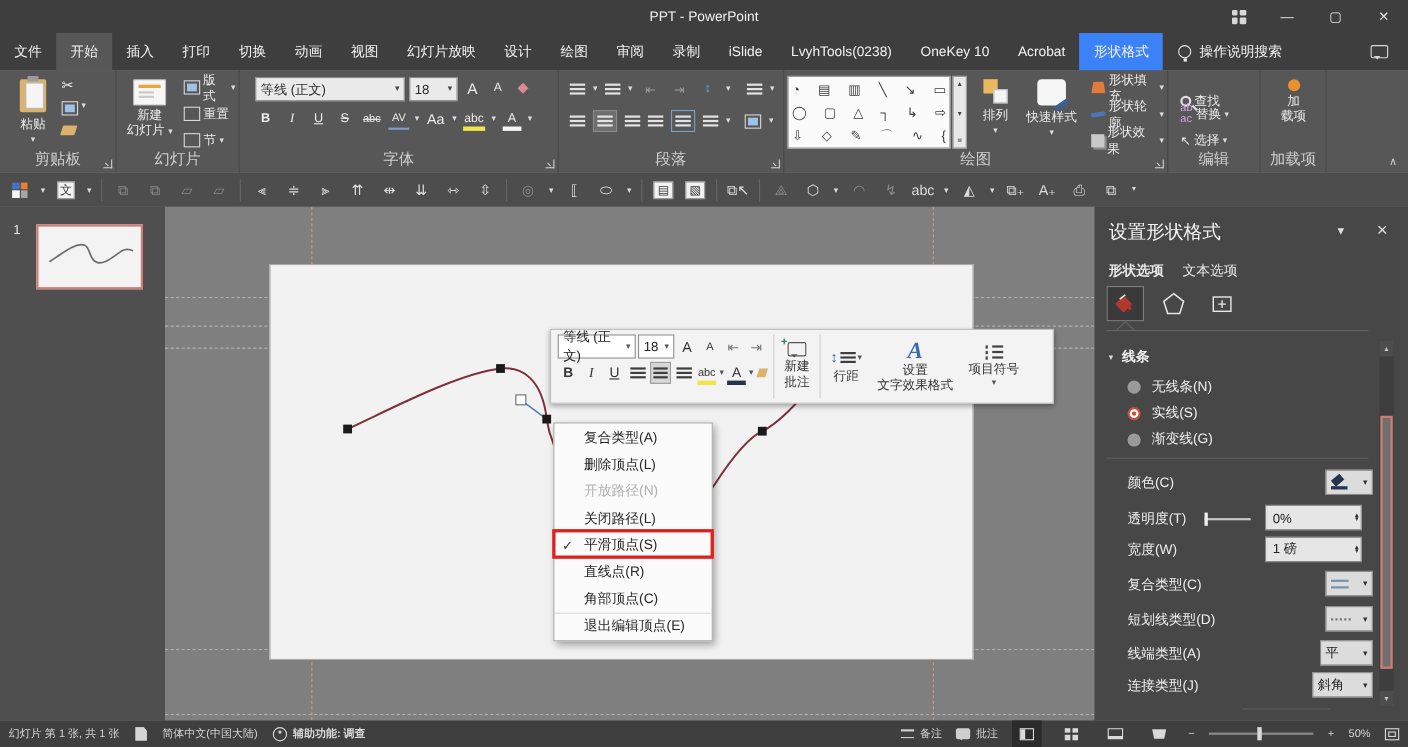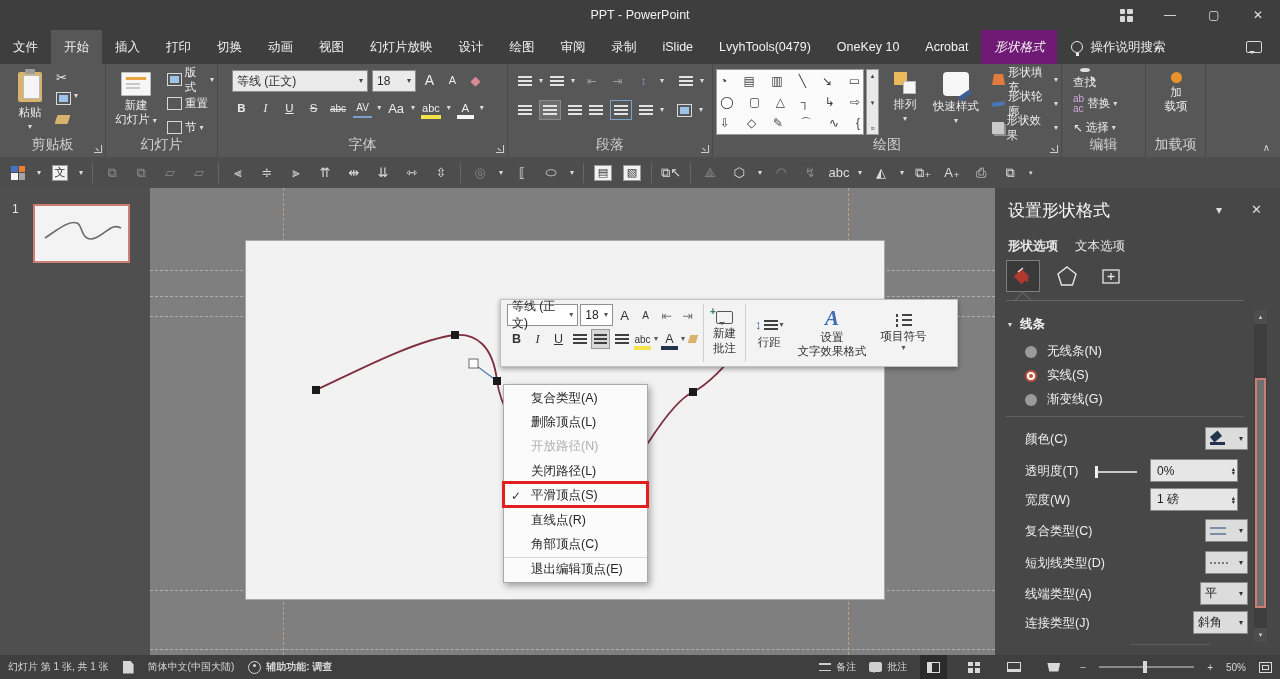--- a/index.html
+++ b/index.html
@@ -13,21 +13,21 @@
   .titlebar{position:absolute;top:0;left:0;width:1280px;height:30px;background:#3e3e3e;display:flex;align-items:center;justify-content:center;color:#f0f0f0;font-size:12.5px;}
   .win-controls{position:absolute;right:0;top:0;height:30px;display:flex;}
   .win-btn{width:44px;height:30px;display:flex;align-items:center;justify-content:center;color:#e3e3e3;font-size:12px;cursor:default;}
   .grid-glyph{width:13px;height:13px;display:grid;grid-template-columns:1fr 1fr;gap:2px;}
   .grid-glyph i{background:#d8d8d8;border-radius:1px;}
 
   
   .tabrow{position:absolute;top:30px;left:0;width:1280px;height:34px;background:#3e3e3e;display:flex;align-items:stretch;color:#f2f2f2;font-size:12.5px;}
   .rtab{padding:0 13px;display:flex;align-items:center;white-space:nowrap;}
   .rtab.active{background:#575757;}
-  .rtab.contextual{background:#701a75;font-style:italic;}
+  .rtab.contextual{background:#3b82f6;}
   .tellme{display:flex;align-items:center;gap:7px;padding:0 14px;}
   .bulb{width:12px;height:12px;border:1.5px solid #e8e8e8;border-radius:50%;position:relative;}
   .bulb:after{content:"";position:absolute;left:3.5px;top:11px;width:3px;height:3px;background:#e8e8e8;}
   .comment-glyph{width:16px;height:12px;border:1.5px solid #d9d9d9;border-radius:2px;position:relative;}
   .comment-glyph:after{content:"";position:absolute;left:2px;bottom:-5px;border:3px solid transparent;border-top-color:#d9d9d9;}
 
   
   .ribbon{position:absolute;top:64px;left:0;width:1280px;height:93px;background:#575757;color:#ececec;font-size:11.5px;}
   .rgroup{position:absolute;top:0;height:93px;border-right:1px solid #494949;}
   .glabel{position:absolute;bottom:3px;left:0;right:0;text-align:center;color:#cfcfcf;font-size:14px;}
@@ -224,21 +224,21 @@
     <div class="rtab">打印</div>
     <div class="rtab">切换</div>
     <div class="rtab">动画</div>
     <div class="rtab">视图</div>
     <div class="rtab">幻灯片放映</div>
     <div class="rtab">设计</div>
     <div class="rtab">绘图</div>
     <div class="rtab">审阅</div>
     <div class="rtab">录制</div>
     <div class="rtab">iSlide</div>
-    <div class="rtab">LvyhTools(0479)</div>
+    <div class="rtab">LvyhTools(0238)</div>
     <div class="rtab">OneKey 10</div>
     <div class="rtab">Acrobat</div>
     <div class="rtab contextual">形状格式</div>
     <div class="tellme">
       <span class="bulb"></span>
       <span>操作说明搜索</span>
     </div>
     <div style="margin-left:auto;display:flex;align-items:center;padding-right:18px;">
       <span class="comment-glyph"></span>
     </div>
@@ -407,21 +407,21 @@
       <div class="abs smallbtn" style="left:276px;top:53px;">
           <span class="cube"></span>
           <span>形状效果</span>
           <span class="dd">▾</span>
         </div>
       <div class="glabel">绘图</div>
       <span class="launcher"></span>
     </div>
 
     <div class="rgroup" style="left:1062px;width:84px;">
-      <div class="abs smallbtn" style="left:8px;top:4px;flex-direction:column;">
+      <div class="abs smallbtn" style="left:8px;top:17px;">
           <span class="mag"></span>
           <span>查找</span>
         </div>
       <div class="abs smallbtn" style="left:8px;top:29px;">
           <span class="abrep">ab<br>ac</span>
           <span>替换</span>
           <span class="dd">▾</span>
         </div>
       <div class="abs smallbtn" style="left:8px;top:53px;">
           <span>↖</span>

